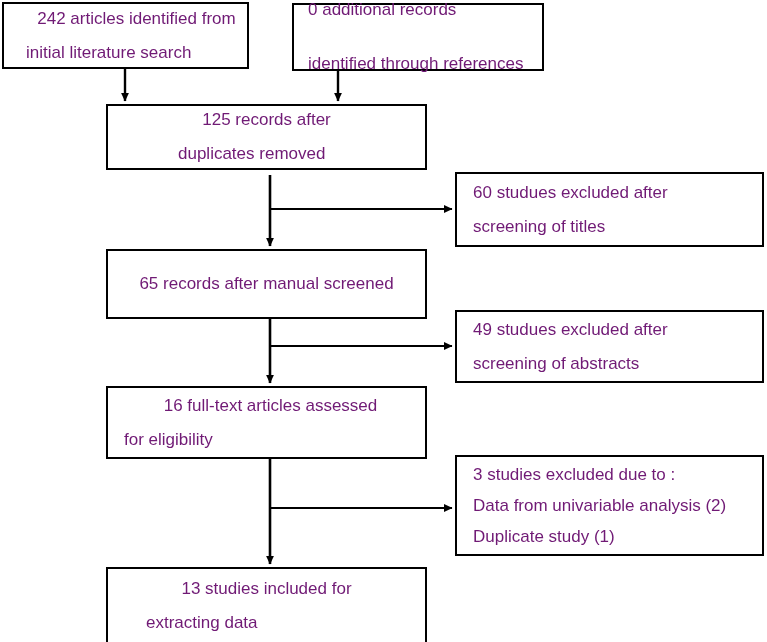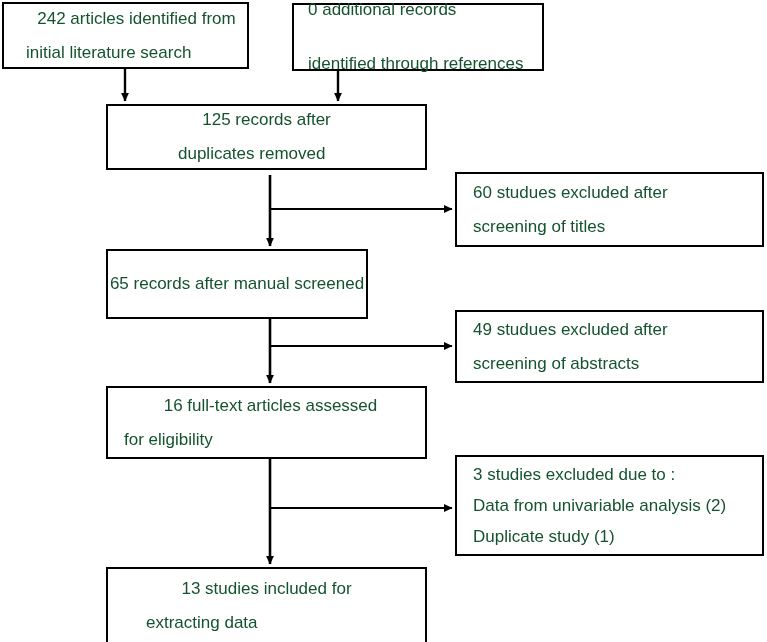--- a/index.html
+++ b/index.html
@@ -7,21 +7,21 @@
     padding: 0;
     background: #ffffff;
   }
   #flow-root {
     position: relative;
     width: 767px;
     height: 642px;
     background: #ffffff;
     overflow: hidden;
     font-family: "Liberation Sans", sans-serif;
-    color: #14532d;
+    color: #701a75;
   }
   #flow-svg {
     position: absolute;
     left: 0;
     top: 0;
     width: 767px;
     height: 642px;
   }
   .node {
     position: absolute;
@@ -37,21 +37,21 @@
     line-height: 34px;
     white-space: pre;
   }
   .node.center .line { text-align: center; }
   .node.left   .line { text-align: left; }
 
   
   #node-identified   { left: 2px;   top: 2px;   width: 247px; height: 67px;  }
   #node-additional   { left: 292px; top: 3px;   width: 252px; height: 68px; gap: 20px;  }
   #node-duplicates   { left: 106px; top: 104px; width: 321px; height: 66px;  }
-  #node-screened     { left: 106px; top: 249px; width: 262px; height: 70px;  }
+  #node-screened     { left: 106px; top: 249px; width: 321px; height: 70px;  }
   #node-fulltext     { left: 106px; top: 386px; width: 321px; height: 73px;  }
   #node-included     { left: 106px; top: 567px; width: 321px; height: 78px;  }
 
   
   #node-excl-titles    { left: 455px; top: 172px; width: 309px; height: 75px;  }
   #node-excl-abstracts { left: 455px; top: 310px; width: 309px; height: 73px;  }
   #node-excl-eligib    { left: 455px; top: 455px; width: 309px; height: 101px; }
 
   
   #node-identified .line   { padding-left: 22px; }

